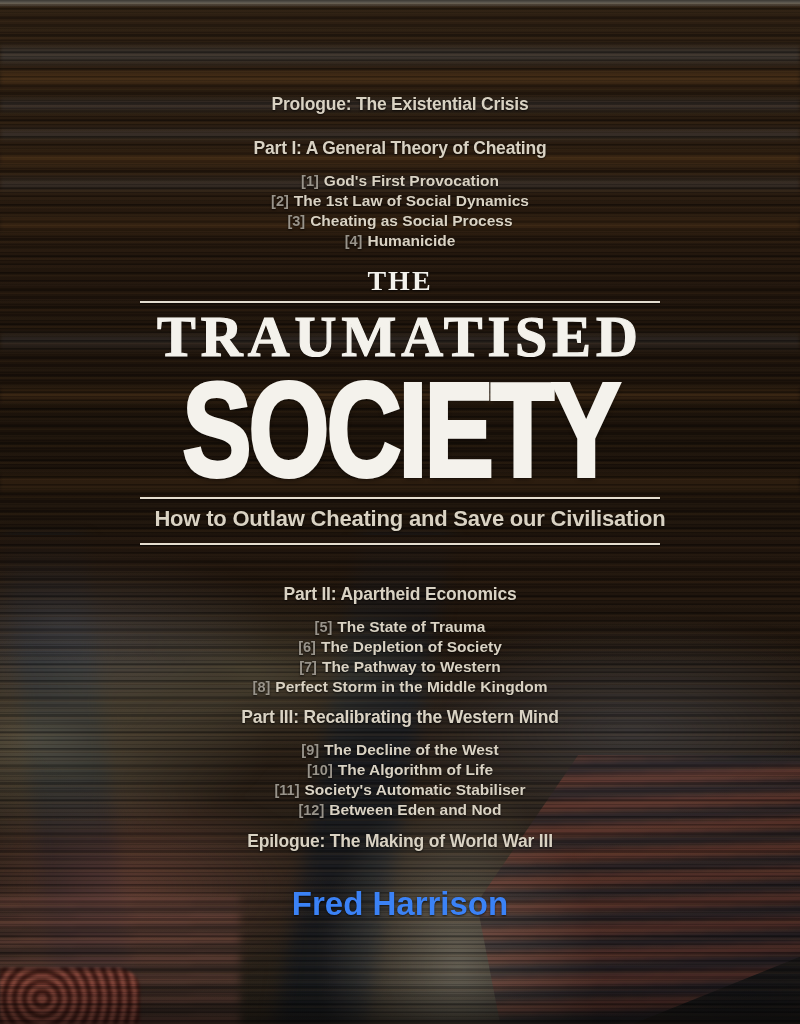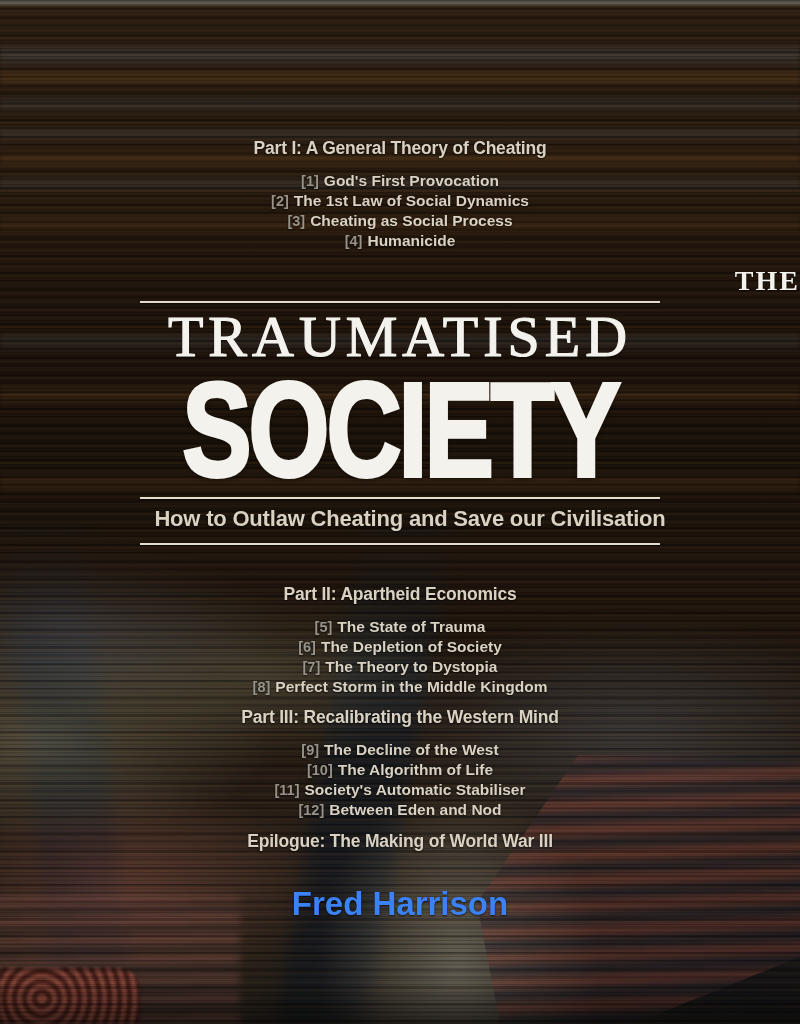--- a/index.html
+++ b/index.html
@@ -92,25 +92,25 @@
 
   
   .txt { position:absolute; left:0; width:100%; text-align:center; z-index:5;
          color:var(--text-cream,#d9d2c3); text-shadow:0 1px 2px rgba(0,0,0,.65); }
   .toc-heading { font-size:17.5px; font-weight:bold; letter-spacing:-.2px; line-height:22px; }
   .toc-part .chapters { margin-top:12px; }
   .chapter { font-size:15.5px; font-weight:bold; line-height:20px; height:20px; }
   .ch-num { color:var(--num-gray,#98938a); font-size:14.5px; margin-right:5px; }
 
   .word-the { top:264px; font-family:"Liberation Serif", serif; font-size:28px; font-weight:bold;
-    color:var(--title-white,#f4f2ec); letter-spacing:2px; line-height:1.2;text-align:right; }
+    color:var(--title-white,#f4f2ec); letter-spacing:2px; line-height:1.2; }
   .rule { position:absolute; left:140px; width:520px; height:2px; z-index:5;
     background:var(--rule-color,#e4ddcf); box-shadow:0 1px 1px rgba(0,0,0,.5); }
   .rule-the { top:301px; }
-  .word-traumatised { top:308px; font-family:"Liberation Serif", serif; font-size:58px; font-weight:normal;
+  .word-traumatised { top:308px; font-family:"Liberation Serif", serif; font-size:58px; font-weight:bold;
     color:var(--title-white,#f4f2ec); letter-spacing:5px; line-height:1;
     -webkit-text-stroke:1.2px var(--title-white,#f4f2ec); }
   .word-society { top:371px; font-size:104px; font-weight:bold; line-height:118px;
     color:var(--title-white,#f4f2ec); letter-spacing:-3px;
     -webkit-text-stroke:3px var(--title-white,#f4f2ec);
     transform:scaleY(1.28); transform-origin:50% 50%; text-shadow:0 2px 4px rgba(0,0,0,.5); }
   .rule-sub-top { top:497px; } .rule-sub-bot { top:543px; }
   .subtitle { top:504px; font-size:22px; font-weight:bold; letter-spacing:-.2px; line-height:30px;
     color:var(--text-cream,#d9d2c3);margin-left:10px; }
   .prologue { top:93px; }
@@ -126,20 +126,21 @@
   <div class="bg bg-base"></div>
   <div class="bg bg-bands"></div>
   <div class="bg bg-graffiti"></div>
   <div class="bg bg-redstripes"></div>
   <div class="bg bg-leftstripes"></div>
   <div class="bg bg-ornament"></div>
   <div class="bg bg-blendtop"></div>
   <div class="bg bg-lines"></div>
   <div class="bg bg-vignette"></div>
 
+  <div class="txt toc-heading prologue">Prologue: The Existential Crisis</div>
 
   <div class="txt toc-part part1">
     <div class="toc-heading">Part I: A General Theory of Cheating</div>
     <div class="chapters">
       <div class="chapter"><span class="ch-num">[1]</span><span class="ch-title">God's First Provocation</span></div>
       <div class="chapter"><span class="ch-num">[2]</span><span class="ch-title">The 1st Law of Social Dynamics</span></div>
       <div class="chapter"><span class="ch-num">[3]</span><span class="ch-title">Cheating as Social Process</span></div>
       <div class="chapter"><span class="ch-num">[4]</span><span class="ch-title">Humanicide</span></div>
     </div>
   </div>
@@ -151,21 +152,21 @@
 
   <div class="rule rule-sub-top"></div>
   <div class="txt subtitle">How to Outlaw Cheating and Save our Civilisation</div>
   <div class="rule rule-sub-bot"></div>
 
   <div class="txt toc-part part2">
     <div class="toc-heading">Part II: Apartheid Economics</div>
     <div class="chapters">
       <div class="chapter"><span class="ch-num">[5]</span><span class="ch-title">The State of Trauma</span></div>
       <div class="chapter"><span class="ch-num">[6]</span><span class="ch-title">The Depletion of Society</span></div>
-      <div class="chapter"><span class="ch-num">[7]</span><span class="ch-title">The Theory to Dystopia</span></div>
+      <div class="chapter"><span class="ch-num">[7]</span><span class="ch-title">The Pathway to Western</span></div>
       <div class="chapter"><span class="ch-num">[8]</span><span class="ch-title">Perfect Storm in the Middle Kingdom</span></div>
     </div>
   </div>
 
   <div class="txt toc-part part3">
     <div class="toc-heading">Part III: Recalibrating the Western Mind</div>
     <div class="chapters">
       <div class="chapter"><span class="ch-num">[9]</span><span class="ch-title">The Decline of the West</span></div>
       <div class="chapter"><span class="ch-num">[10]</span><span class="ch-title">The Algorithm of Life</span></div>
       <div class="chapter"><span class="ch-num">[11]</span><span class="ch-title">Society's Automatic Stabiliser</span></div>

